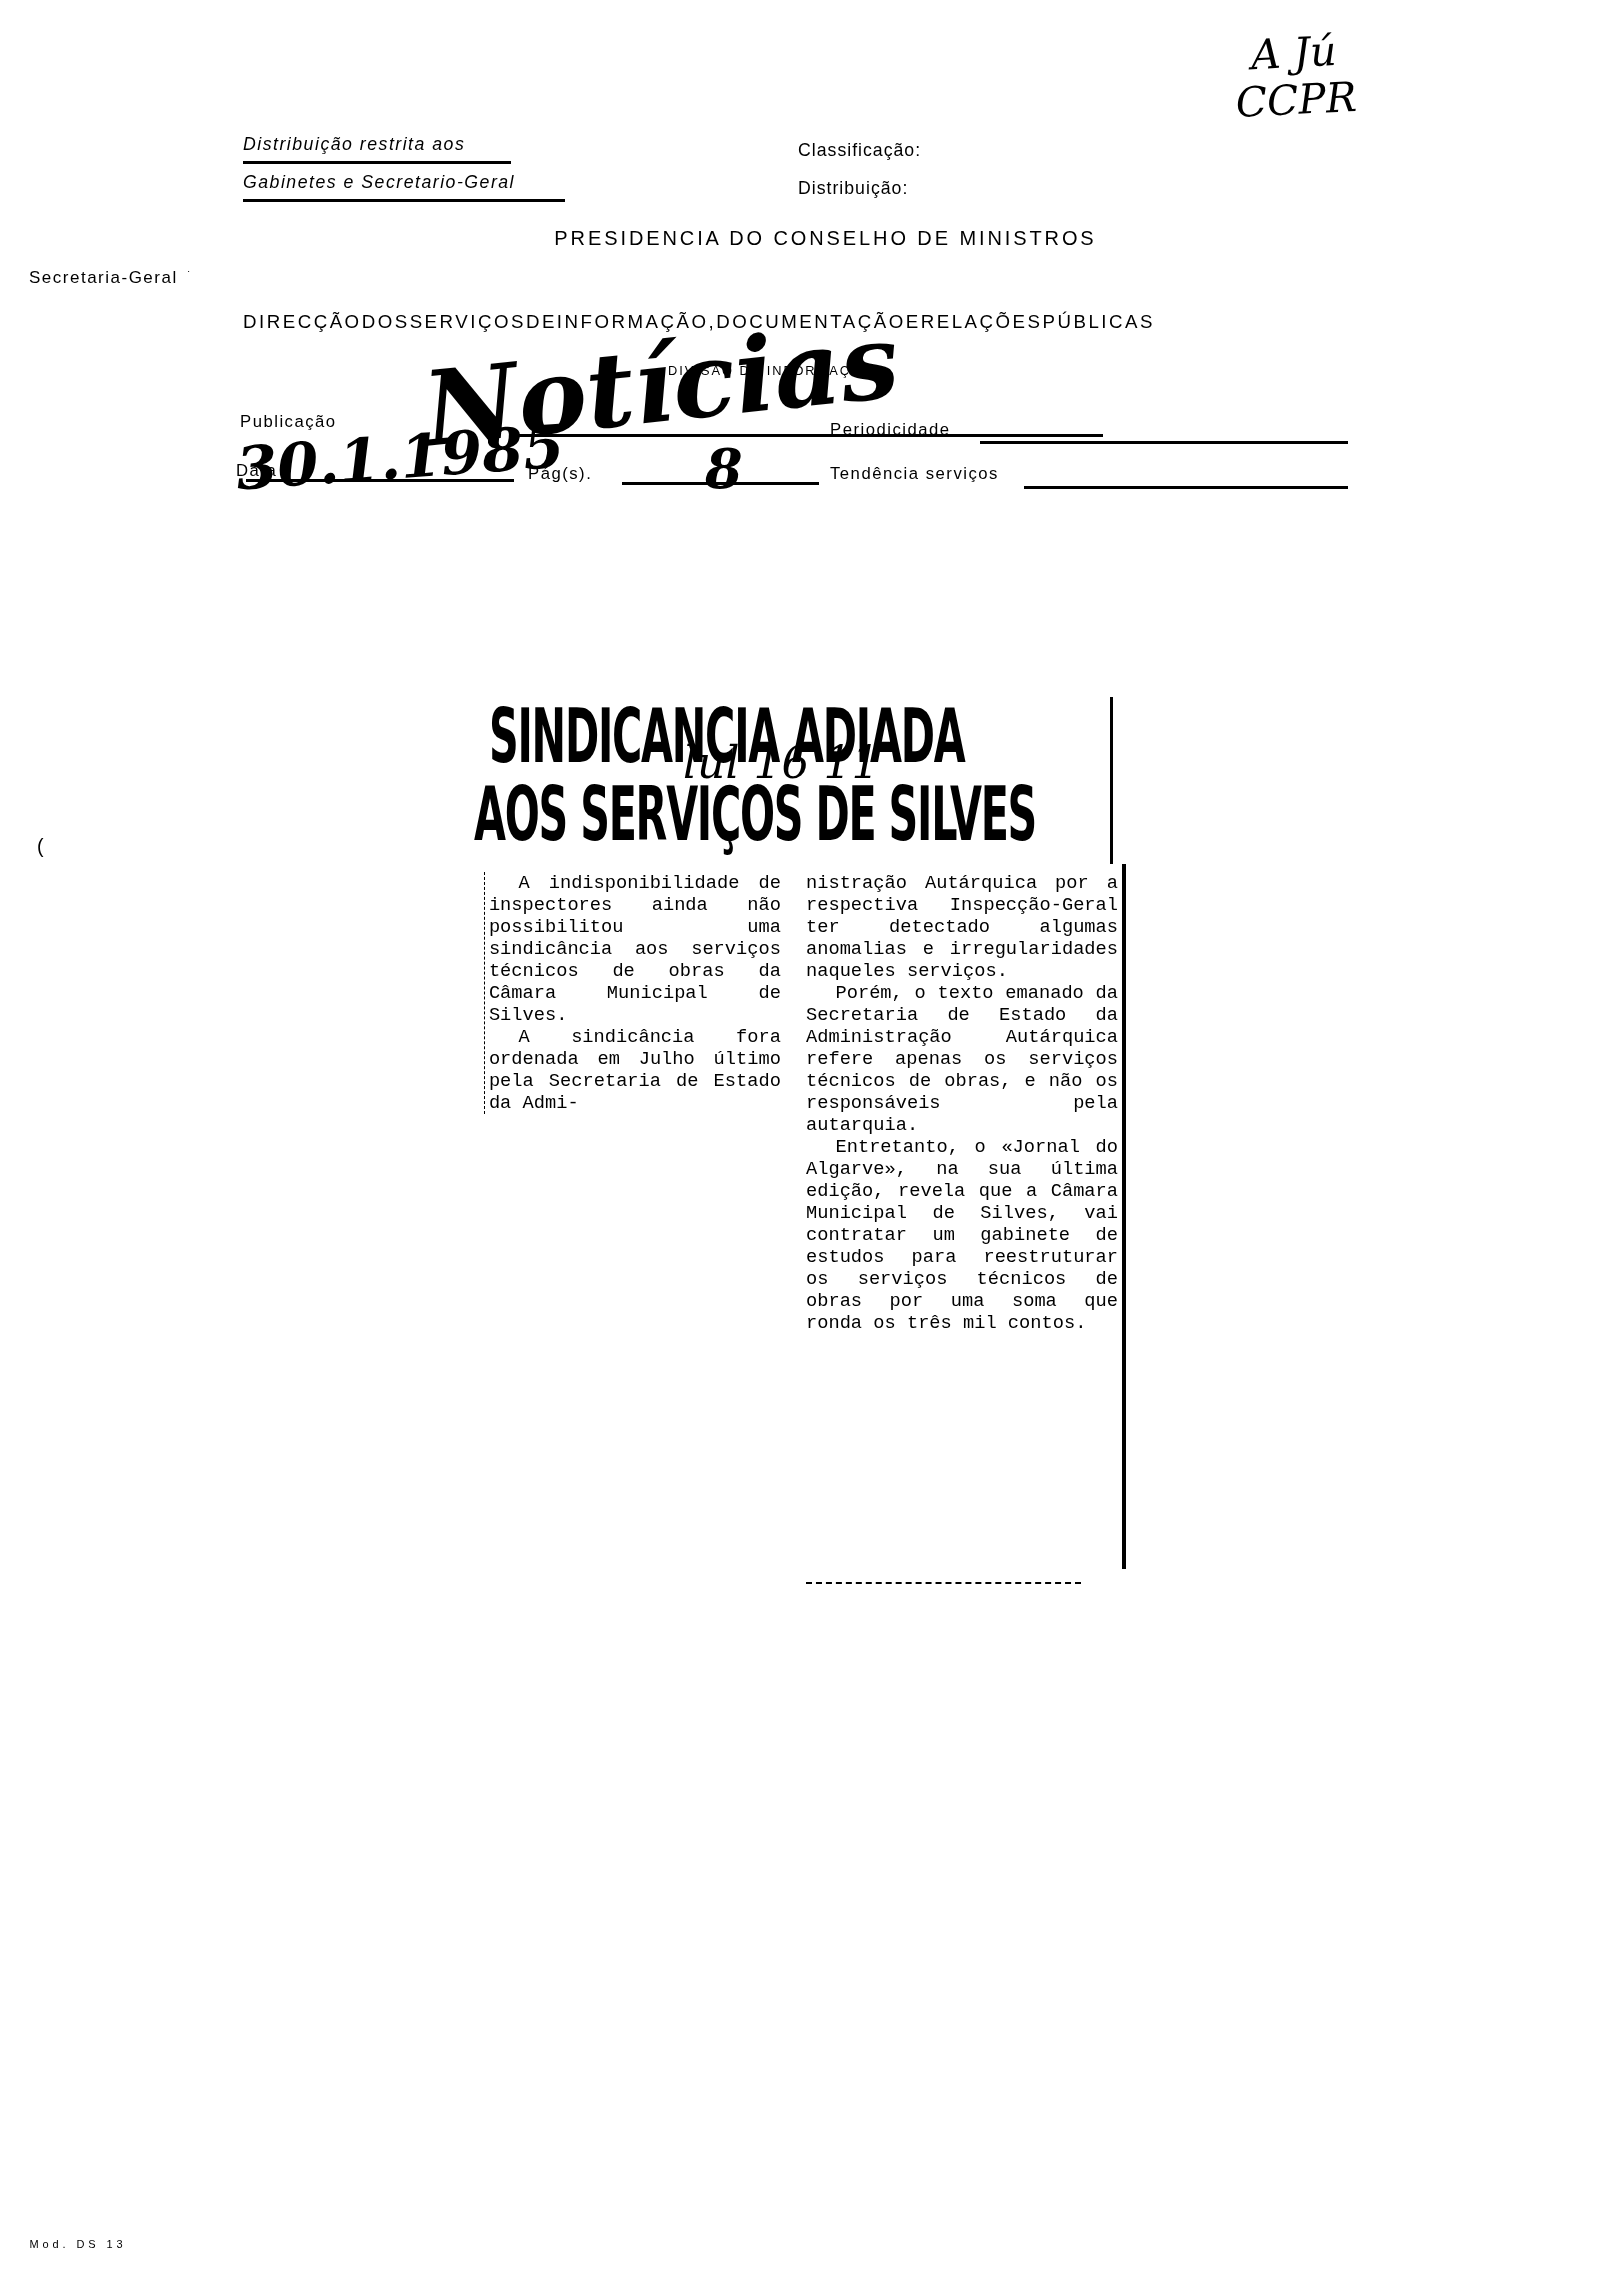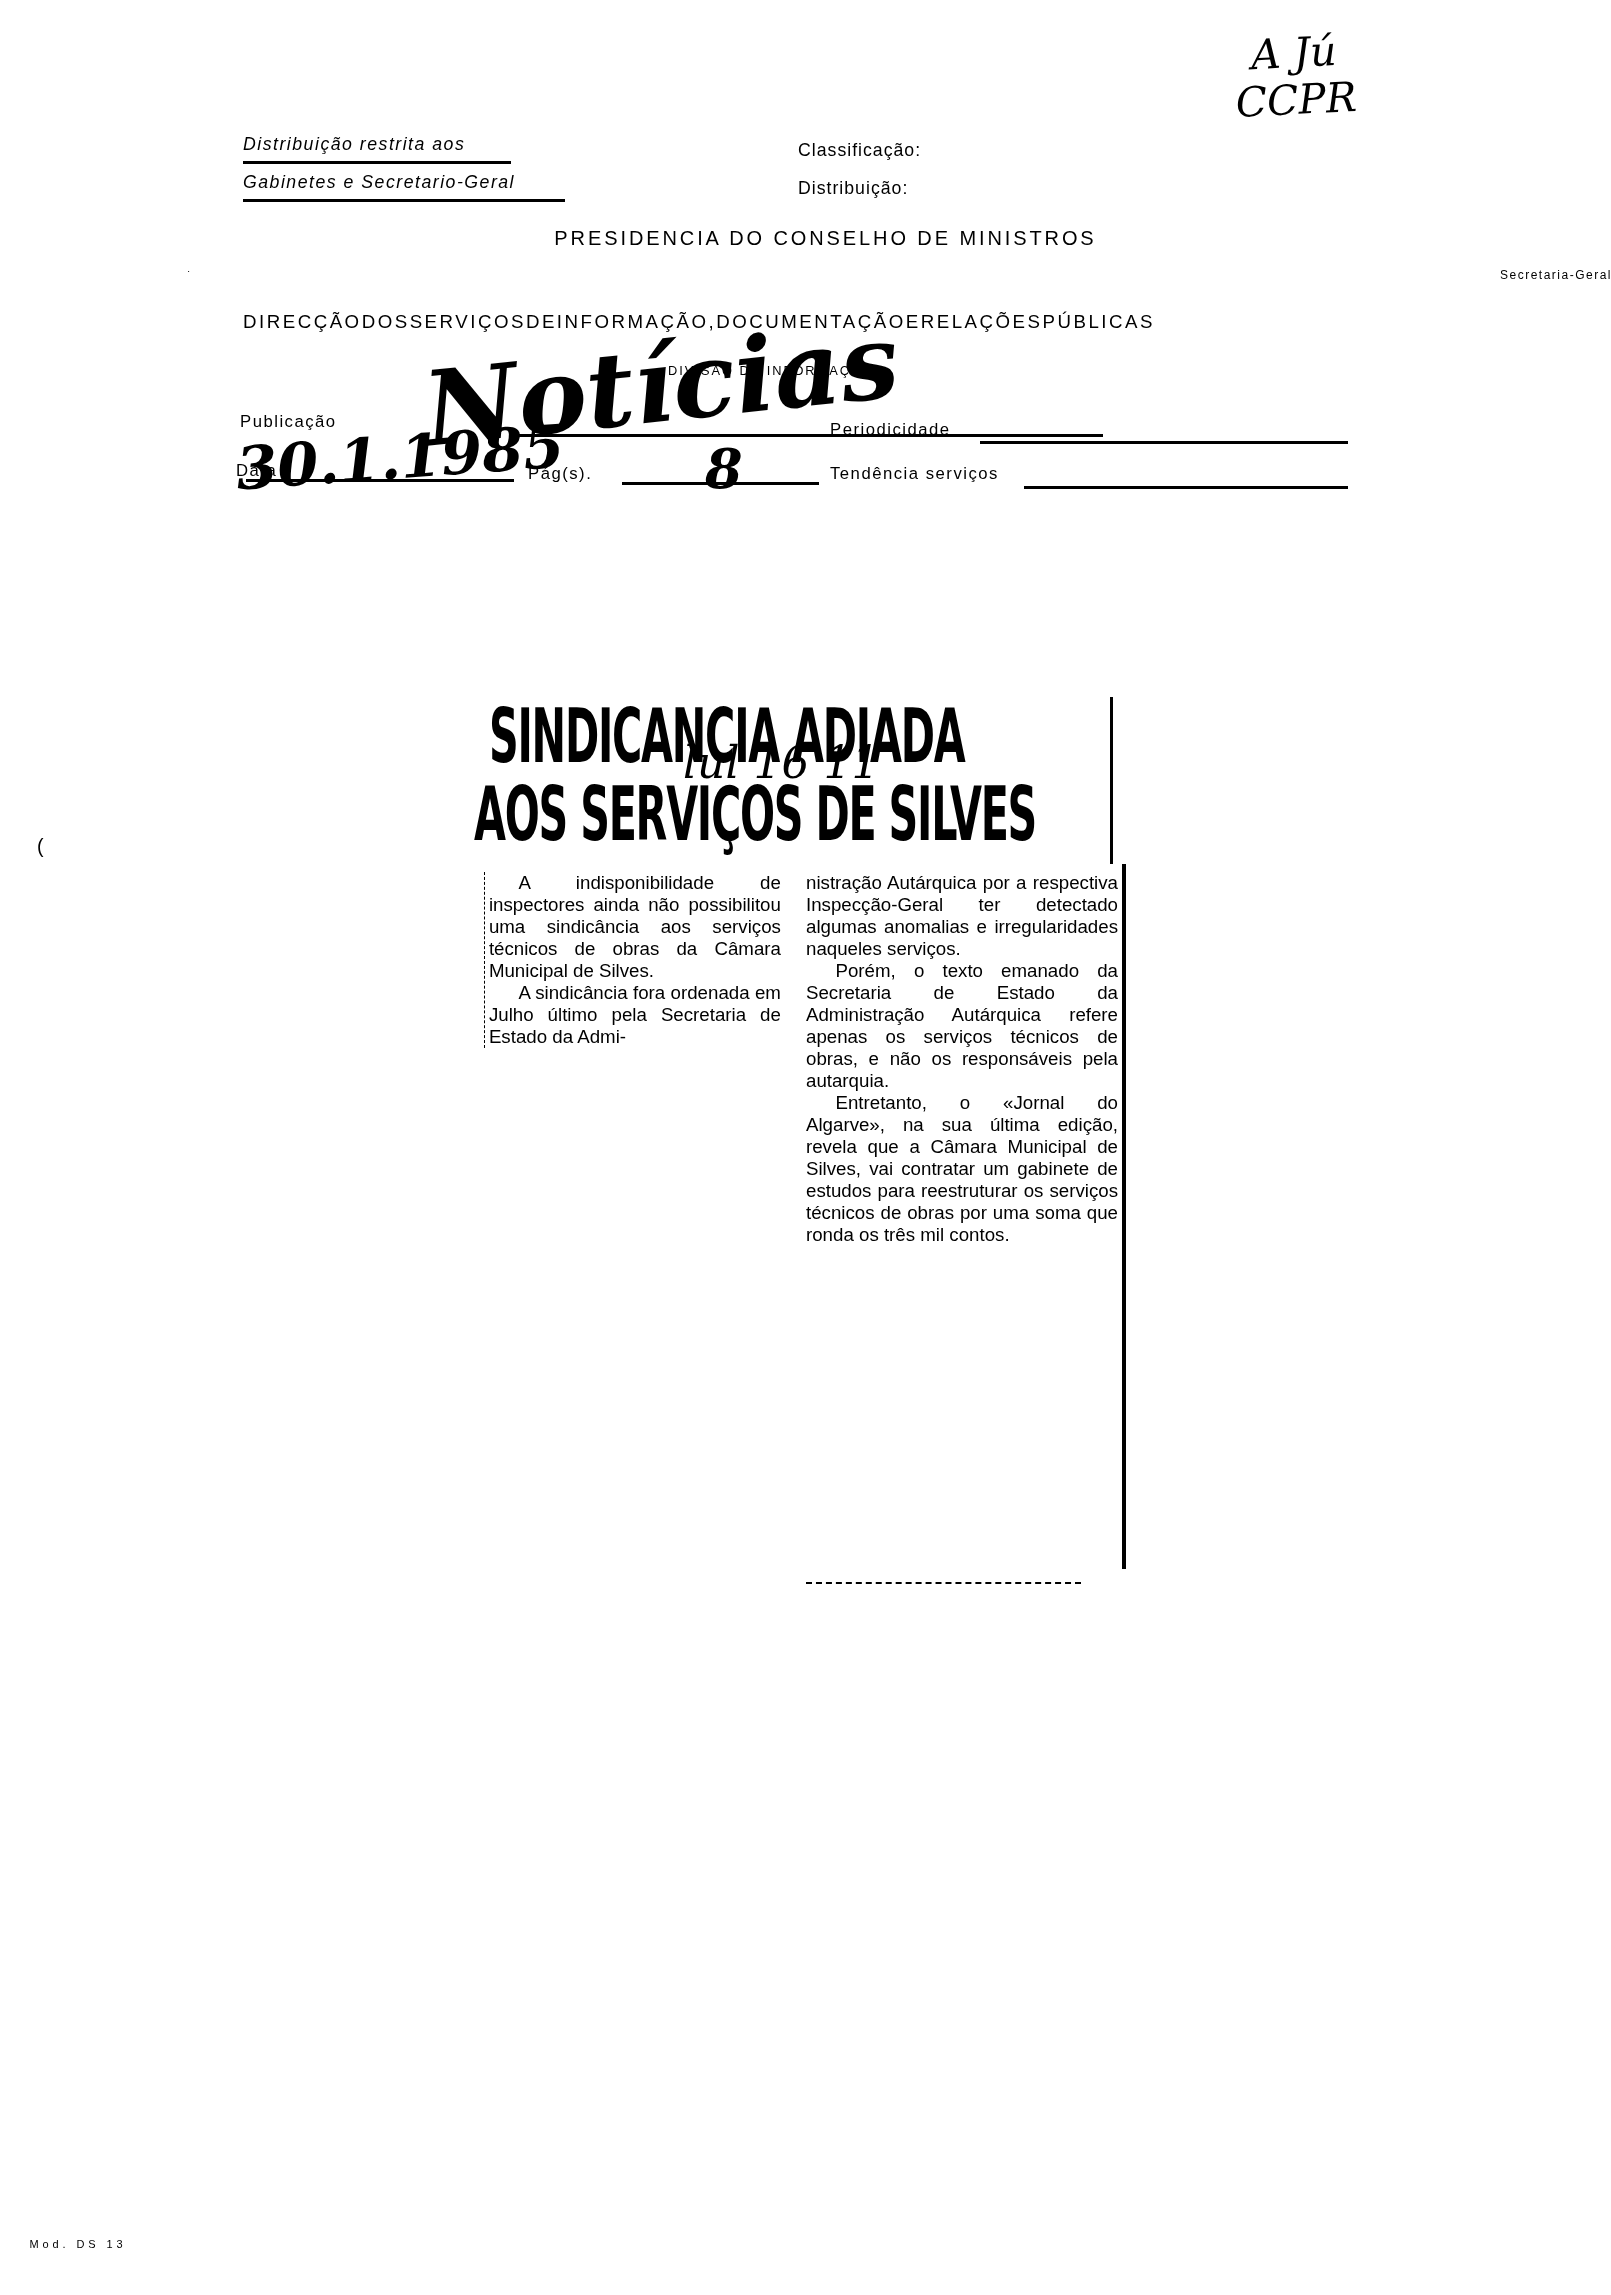--- a/index.html
+++ b/index.html
@@ -27,22 +27,22 @@
 
     .meta-label { left: 798px; font-size: 17.7px; letter-spacing: 1px; }
     .meta-1 { top: 140px; }
     .meta-2 { top: 178px; }
 
     .org-title {
       left: 0; width: 1612px; top: 227px; text-align: center;
       font-size: 20px; letter-spacing: 2.9px; padding-left: 39px; box-sizing: border-box;
     }
     .org-sub {
-      left: 0; width: 1612px; top: 268px; text-align: right;
-      font-size: 12px; letter-spacing: 1.5px; padding-left: 29px; box-sizing: border-box;
+      left: 0; width: 1612px; top: 268px; text-align: left;
+      font-size: 17px; letter-spacing: 1.5px; padding-left: 29px; box-sizing: border-box;
     }
     .directorate {
       left: 243px; top: 311px; width: 1105px;
       font-size: 18.7px; letter-spacing: 2.5px; white-space: nowrap;
       display: flex; 
     }
     .division {
       left: 668px; top: 363px; font-size: 12.8px; letter-spacing: 2px;
     }
 
@@ -61,21 +61,21 @@
       border-right: 3.4px solid #000;
       font-family: "DejaVu Sans", sans-serif; font-weight: bold;
       font-stretch: condensed;
     }
     .clip-head .hl {
       font-size: 74px; line-height: 78px; letter-spacing: -2px;
       transform: scaleX(0.62); transform-origin: left top; white-space: nowrap;
       display: block;
     }
     .clip-col {
-      font-family: Liberation Sans, sans-serif; font-size: 18.7px; line-height: 22px;
+      font-family: Liberation Mono, monospace; font-size: 18.7px; line-height: 22px;
       text-align: justify; text-align-last: left;
     }
     .clip-col p { margin: 0; }
     .clip-col p.indent { text-indent: 29.5px; }
     .col-left { left: 484px; top: 872px; width: 292px; border-left: 1.5px dashed #000; padding-left: 3.9px; }
     .col-right { left: 806px; top: 872px; width: 312px; }
     .col-right-border { left: 1122px; top: 864px; width: 3.9px; height: 705px; background: #000; }
     .bottom-rule { left: 806px; top: 1582px; width: 275px; height: 1.5px; border-top: 2px dashed #000; }
 
     .form-code { left: 29.5px; top: 2238px; font-size: 11px; letter-spacing: 3.9px; }

